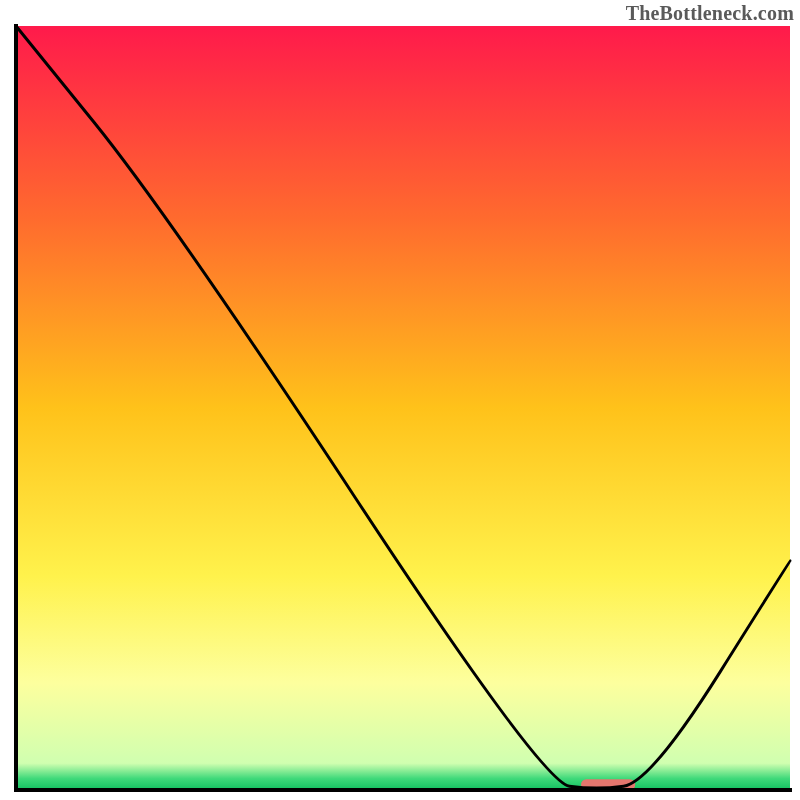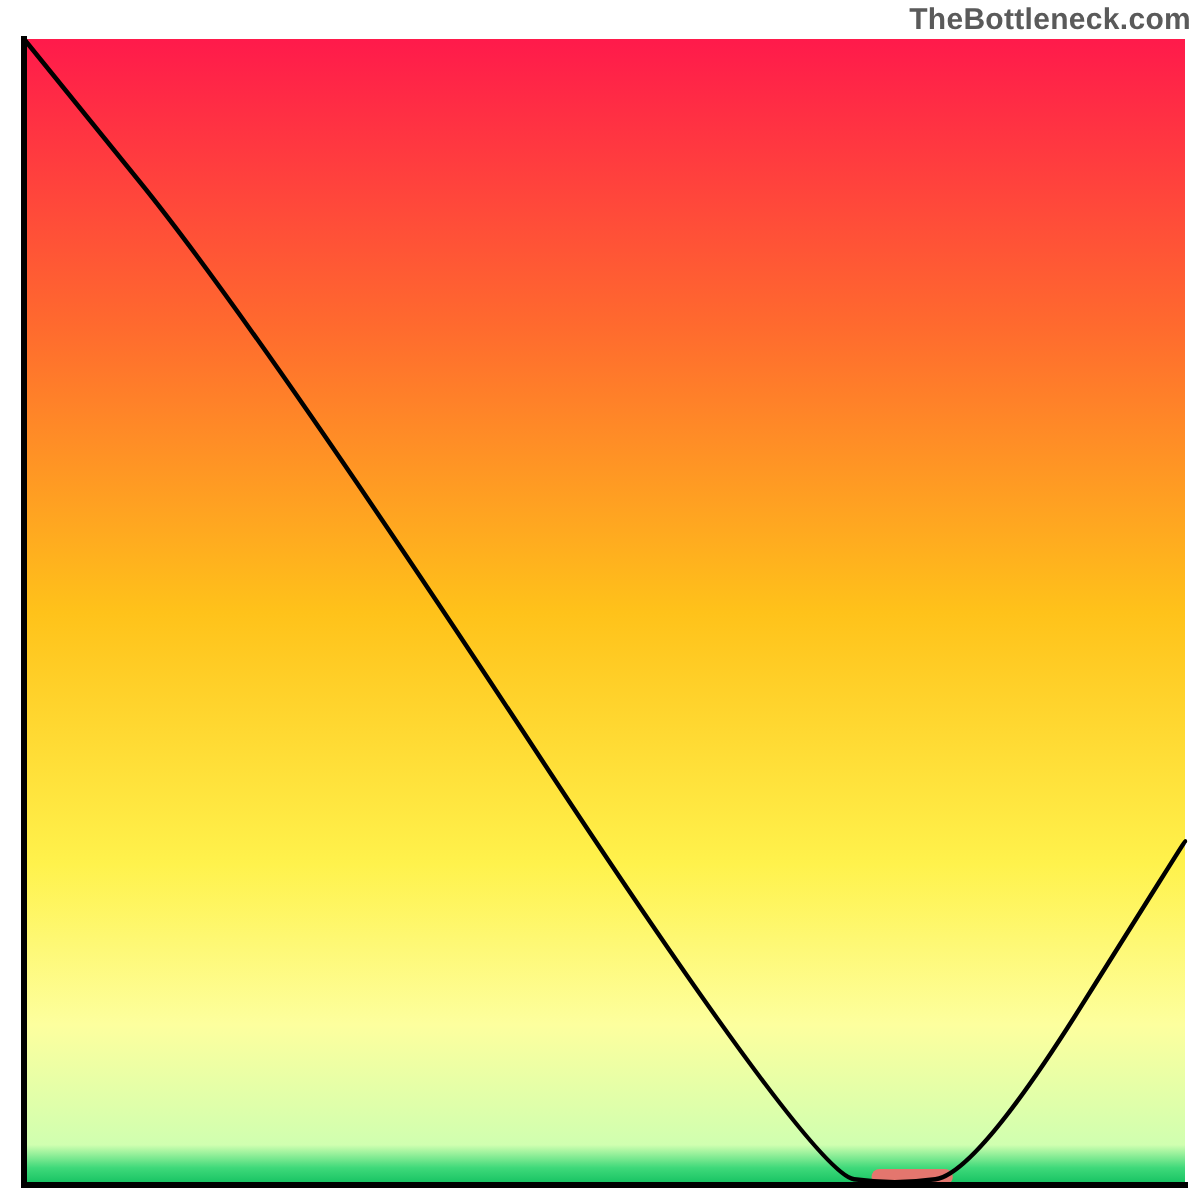--- a/index.html
+++ b/index.html
@@ -8,20 +8,21 @@
     width: 800px;
     height: 800px;
     background: #ffffff;
     overflow: hidden;
     font-family: Arial, Helvetica, sans-serif;
   }
   .wrap {
     position: relative;
     width: 800px;
     height: 704px;
+    font-family: Liberation Serif, serif;
   }
   .watermark {
     position: absolute;
     top: 2px;
     right: 6px;
     font-size: 20px;
     font-weight: 600;
     color: #5a5a5a;
     letter-spacing: 0.2px;
     z-index: 10;

